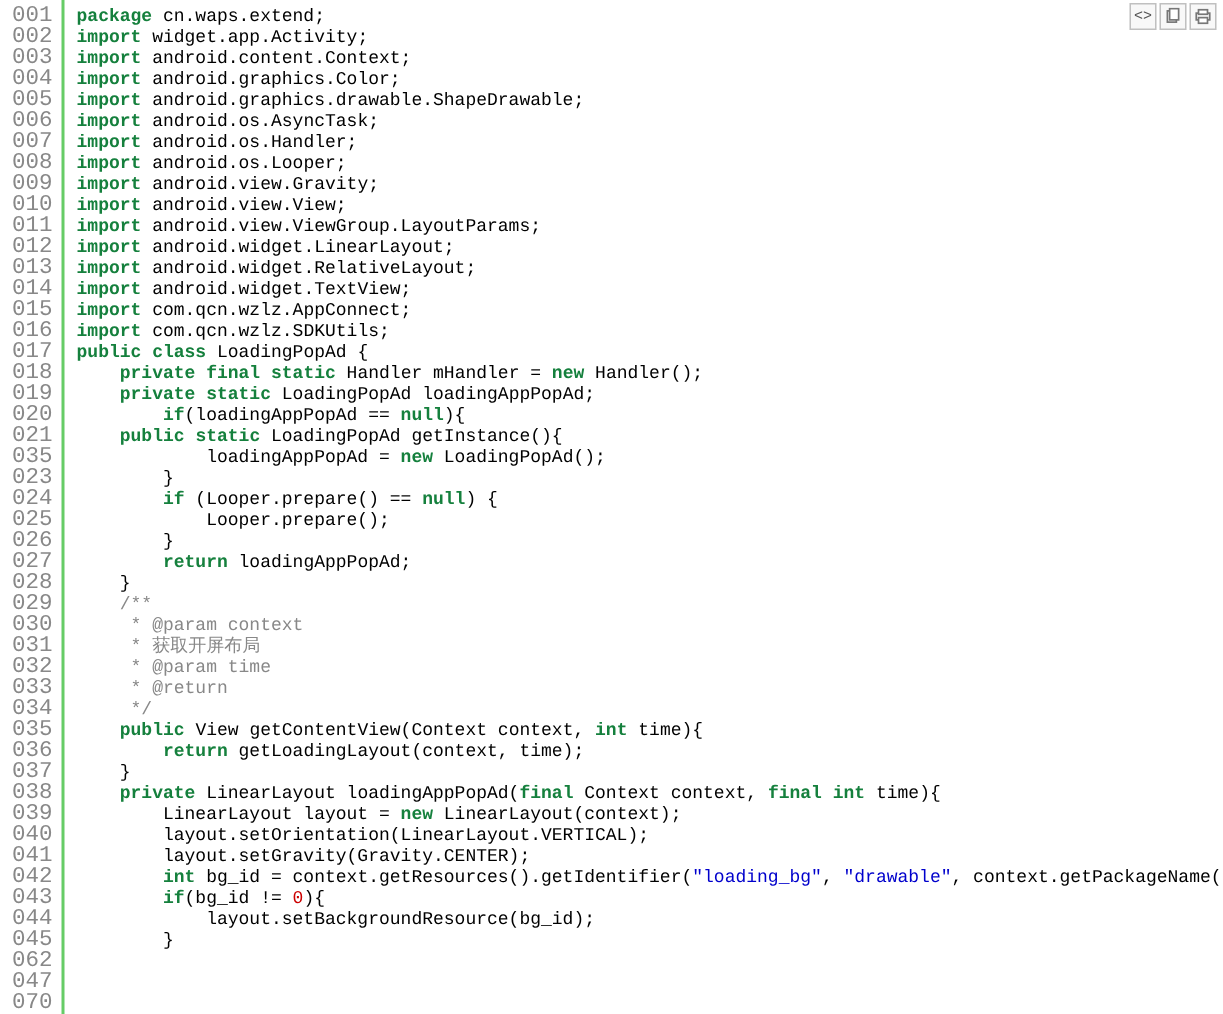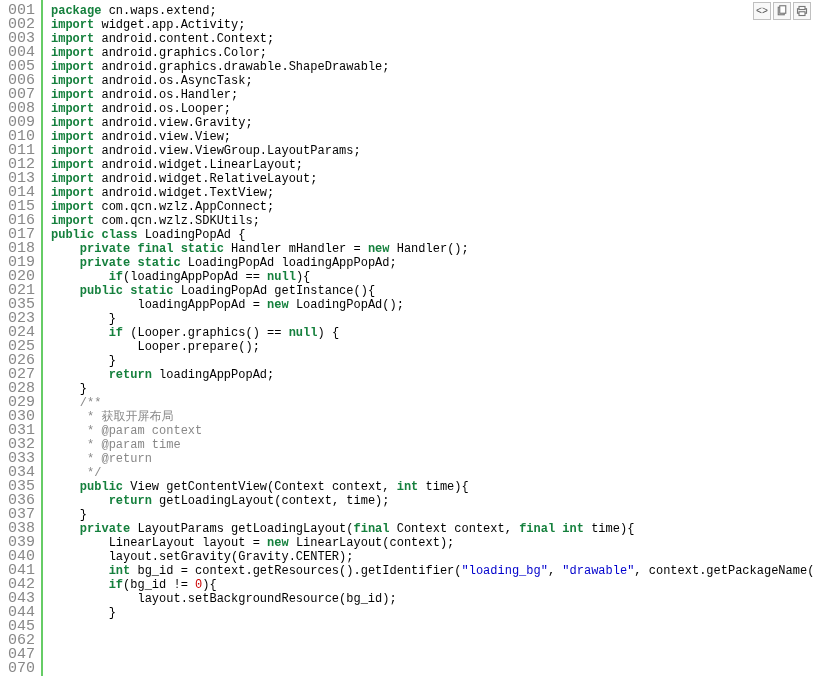--- a/index.html
+++ b/index.html
@@ -152,35 +152,36 @@
       <div class="line"><span class="kw">import </span><span class="plain">android.widget.TextView;</span></div>
       <div class="line"><span class="kw">import </span><span class="plain">com.qcn.wzlz.AppConnect;</span></div>
       <div class="line"><span class="kw">import </span><span class="plain">com.qcn.wzlz.SDKUtils;</span></div>
       <div class="line"><span class="kw">public </span><span class="kw">class </span><span class="plain">LoadingPopAd {</span></div>
       <div class="line"><span class="plain">    </span><span class="kw">private </span><span class="kw">final </span><span class="kw">static </span><span class="plain">Handler mHandler = </span><span class="kw">new </span><span class="plain">Handler();</span></div>
       <div class="line"><span class="plain">    </span><span class="kw">private </span><span class="kw">static </span><span class="plain">LoadingPopAd loadingAppPopAd;</span></div>
       <div class="line"><span class="plain">        </span><span class="kw">if</span><span class="plain">(loadingAppPopAd == </span><span class="kw">null</span><span class="plain">){</span></div>
       <div class="line"><span class="plain">    </span><span class="kw">public </span><span class="kw">static </span><span class="plain">LoadingPopAd getInstance(){</span></div>
       <div class="line"><span class="plain">            loadingAppPopAd = </span><span class="kw">new </span><span class="plain">LoadingPopAd();</span></div>
       <div class="line"><span class="plain">        }</span></div>
-      <div class="line"><span class="plain">        </span><span class="kw">if </span><span class="plain">(Looper.graphics() == </span><span class="kw">null</span><span class="plain">) {</span></div>
+      <div class="line"><span class="plain">        </span><span class="kw">if </span><span class="plain">(Looper.prepare() == </span><span class="kw">null</span><span class="plain">) {</span></div>
       <div class="line"><span class="plain">            Looper.prepare();</span></div>
       <div class="line"><span class="plain">        }</span></div>
       <div class="line"><span class="plain">        </span><span class="kw">return </span><span class="plain">loadingAppPopAd;</span></div>
       <div class="line"><span class="plain">    }</span></div>
       <div class="line"><span class="comment">    /**</span></div>
+      <div class="line"><span class="comment">     * @param context</span></div>
       <div class="line"><span class="comment">     * 获取开屏布局</span></div>
-      <div class="line"><span class="comment">     * @param context</span></div>
       <div class="line"><span class="comment">     * @param time</span></div>
       <div class="line"><span class="comment">     * @return</span></div>
       <div class="line"><span class="comment">     */</span></div>
       <div class="line"><span class="plain">    </span><span class="kw">public </span><span class="plain">View getContentView(Context context, </span><span class="kw">int </span><span class="plain">time){</span></div>
       <div class="line"><span class="plain">        </span><span class="kw">return </span><span class="plain">getLoadingLayout(context, time);</span></div>
       <div class="line"><span class="plain">    }</span></div>
-      <div class="line"><span class="plain">    </span><span class="kw">private </span><span class="plain">LayoutParams getLoadingLayout(</span><span class="kw">final </span><span class="plain">Context context, </span><span class="kw">final </span><span class="kw">int </span><span class="plain">time){</span></div>
+      <div class="line"><span class="plain">    </span><span class="kw">private </span><span class="plain">LinearLayout loadingAppPopAd(</span><span class="kw">final </span><span class="plain">Context context, </span><span class="kw">final </span><span class="kw">int </span><span class="plain">time){</span></div>
       <div class="line"><span class="plain">        LinearLayout layout = </span><span class="kw">new </span><span class="plain">LinearLayout(context);</span></div>
+      <div class="line"><span class="plain">        layout.setOrientation(LinearLayout.VERTICAL);</span></div>
       <div class="line"><span class="plain">        layout.setGravity(Gravity.CENTER);</span></div>
       <div class="line"><span class="plain">        </span><span class="kw">int </span><span class="plain">bg_id = context.getResources().getIdentifier(</span><span class="str">"loading_bg"</span><span class="plain">, </span><span class="str">"drawable"</span><span class="plain">, context.getPackageName());</span></div>
       <div class="line"><span class="plain">        </span><span class="kw">if</span><span class="plain">(bg_id != </span><span class="num">0</span><span class="plain">){</span></div>
       <div class="line"><span class="plain">            layout.setBackgroundResource(bg_id);</span></div>
       <div class="line"><span class="plain">        }</span></div>
     </div>
 </div>
 
 </body></html>

